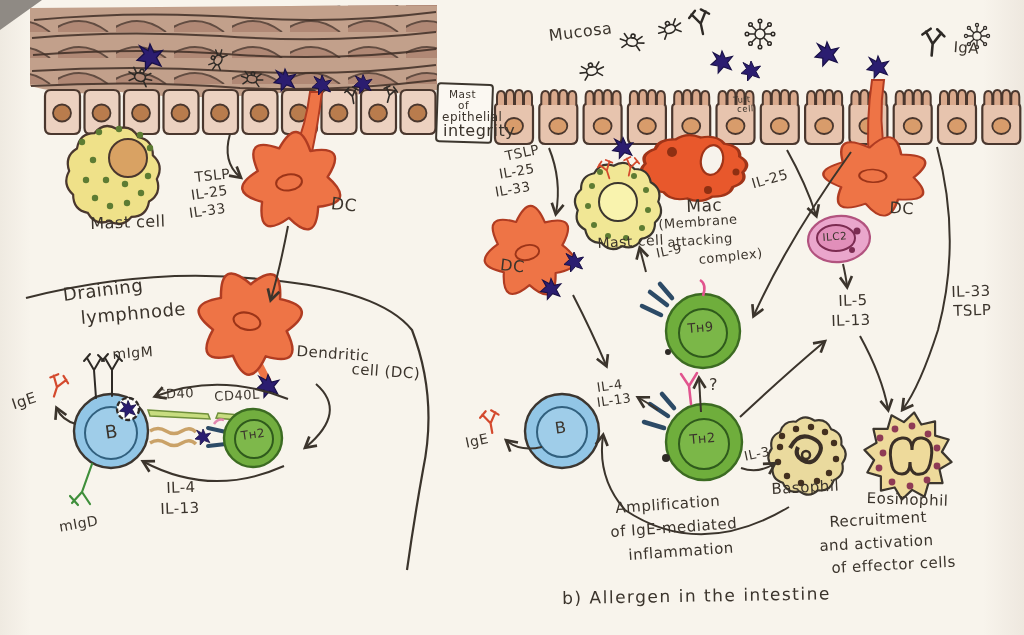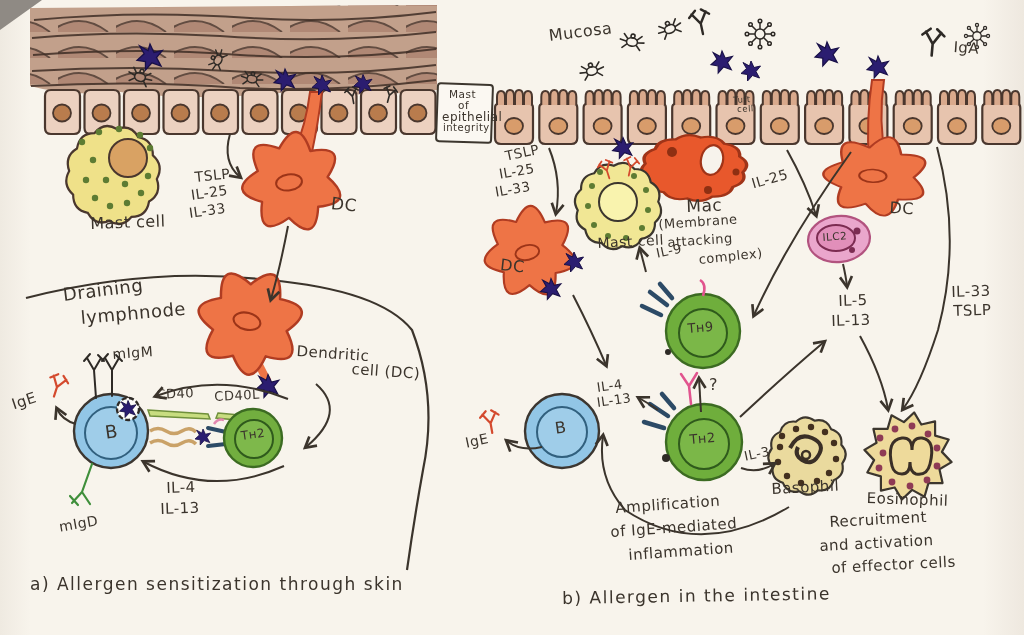--- a/index.html
+++ b/index.html
@@ -357,26 +357,25 @@
 <span class="hw" style="left:112px;top:347px;font-size:14px;transform:rotate(-4deg)">mIgM</span>
 <span class="hw" style="left:156px;top:388px;font-size:13px;transform:rotate(-3deg)">CD40</span>
 <span class="hw" style="left:214px;top:390px;font-size:13px;transform:rotate(-3deg)">CD40L</span>
 <span class="hw" style="left:297px;top:344px;font-size:15px;transform:rotate(4deg)">Dendritic</span>
 <span class="hw" style="left:352px;top:362px;font-size:15px;transform:rotate(4deg)">cell (DC)</span>
 <span class="hw" style="left:104px;top:424px;font-size:18px;transform:rotate(-8deg)">B</span>
 <span class="hw" style="left:240px;top:430px;font-size:12px;transform:rotate(-8deg)">Tʜ2</span>
 <span class="hw" style="left:166px;top:481px;font-size:15px;transform:rotate(-2deg)">IL-4</span>
 <span class="hw" style="left:160px;top:502px;font-size:15px;transform:rotate(-2deg)">IL-13</span>
 <span class="hw" style="left:58px;top:520px;font-size:14px;transform:rotate(-10deg)">mIgD</span>
-<span class="hw" style="left:30px;top:576px;font-size:17px;letter-spacing:1.5px">a) Allergen sensitization through skin</span>
 
 <span class="hw" style="left:449px;top:89px;font-size:10.5px">Mast</span>
 <span class="hw" style="left:458px;top:100px;font-size:10.5px">of</span>
 <span class="hw" style="left:442px;top:111px;font-size:12px">epithelial</span>
-<span class="hw" style="left:443px;top:123px;font-size:10px">integrity</span>
+<span class="hw" style="left:443px;top:123px;font-size:16px">integrity</span>
 
 <span class="hw" style="left:548px;top:28px;font-size:16px;transform:rotate(-7deg)">Mucosa</span>
 <span class="hw" style="left:954px;top:40px;font-size:15px;transform:rotate(4deg)">IgA</span>
 <span class="hw" style="left:733px;top:96px;font-size:8.5px;transform:rotate(-3deg)">Tuft</span>
 <span class="hw" style="left:737px;top:105px;font-size:8.5px;transform:rotate(-3deg)">cell</span>
 <span class="hw" style="left:504px;top:150px;font-size:13.5px;transform:rotate(-12deg)">TSLP</span>
 <span class="hw" style="left:498px;top:168px;font-size:13.5px;transform:rotate(-10deg)">IL-25</span>
 <span class="hw" style="left:494px;top:186px;font-size:13.5px;transform:rotate(-10deg)">IL-33</span>
 <span class="hw" style="left:501px;top:257px;font-size:16px;transform:rotate(6deg)">DC</span>
 <span class="hw" style="left:890px;top:200px;font-size:16px;transform:rotate(3deg)">DC</span>

